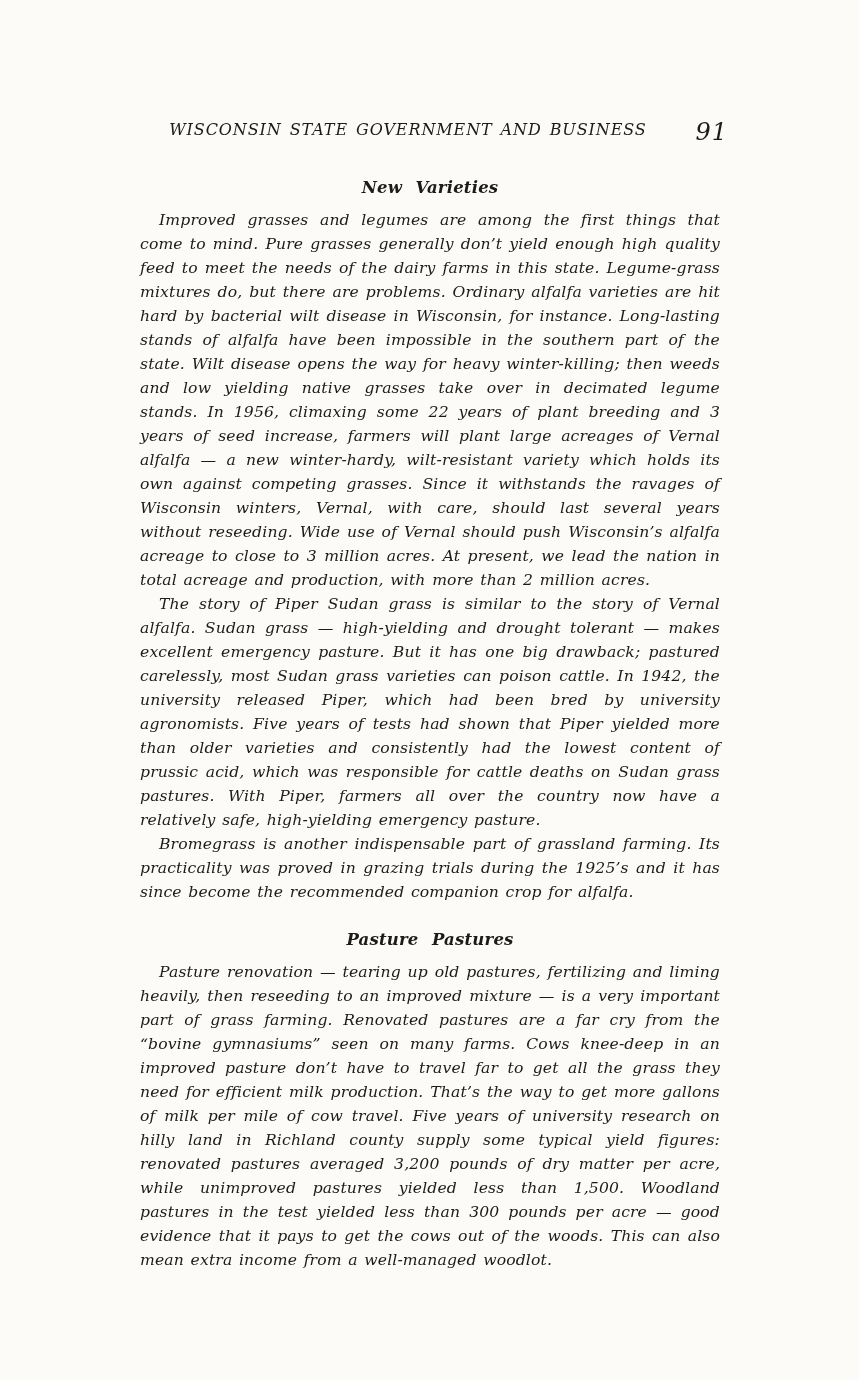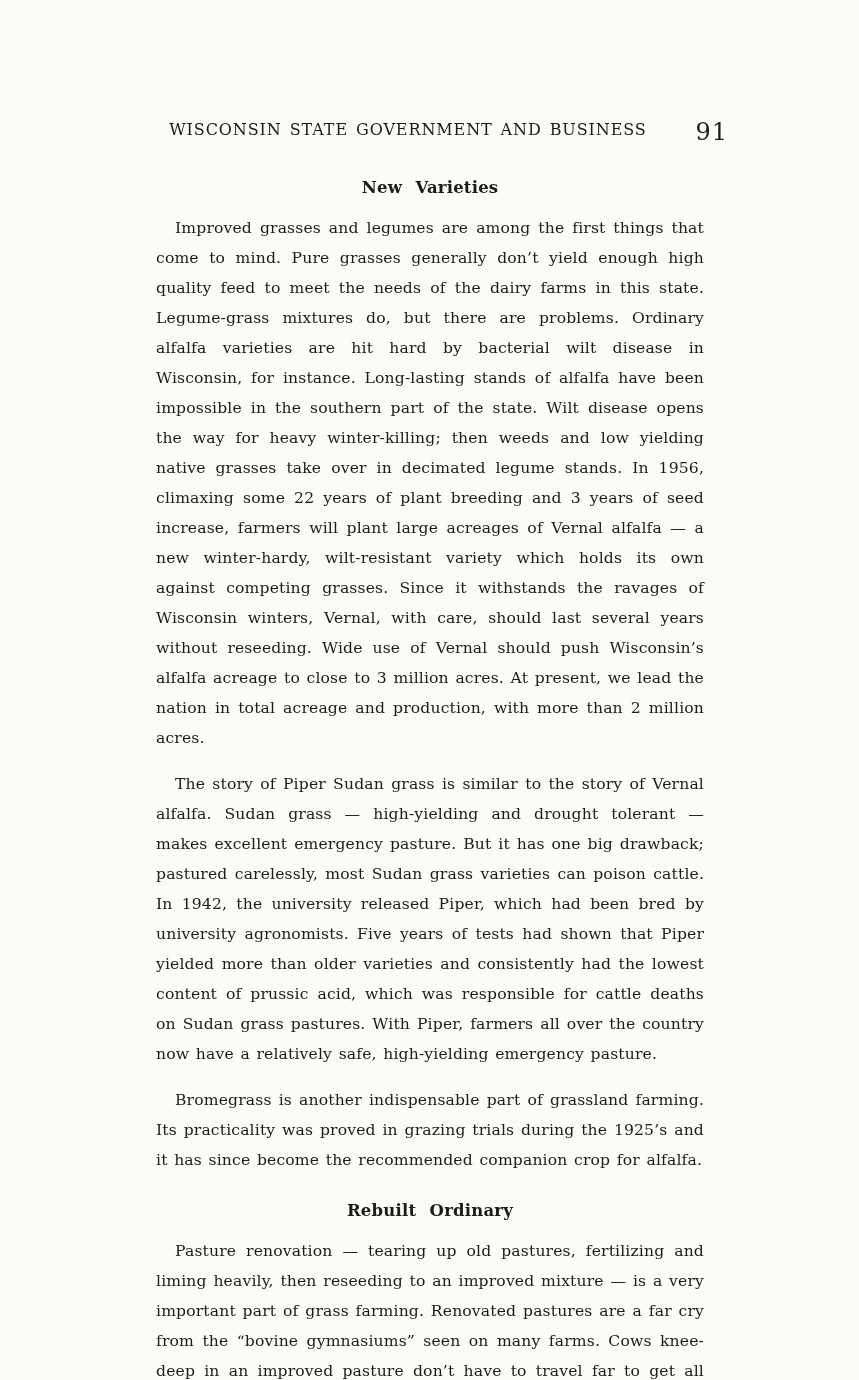--- a/index.html
+++ b/index.html
@@ -12,20 +12,21 @@
     overflow: hidden;
     background: #fcfbf8;
     color: #1b1b1b;
     font-family: "DejaVu Serif", "Liberation Serif", serif;
   }
   .page {
     box-sizing: border-box;
     width: 859px;
     height: 1016px;
     padding: 120px 139px 0 140px;
+    font-style: italic;
   }
   .page-header {
     position: relative;
     text-align: center;
     height: 22px;
     margin-bottom: 0;
   }
   .running-title {
     display: inline-block;
     font-size: 16px;
@@ -46,23 +47,23 @@
     text-align: center;
     font-size: 16.5px;
     font-weight: bold;
     word-spacing: 0.45em;
     letter-spacing: 0.2px;
   }
   .section-heading.second {
     margin-top: 26px;
   }
   .body-text {
-    margin: 16px;
+    margin: 0;
     font-size: 15.6px;
-    line-height: 30px;
+    line-height: 24px;
     text-align: justify;
     text-indent: 19px;
     letter-spacing: 0.15px;
     word-spacing: 1.5px;
   }
 </style>
 </head>
 <body>
 
 <div class="page">
@@ -73,17 +74,17 @@
   </header>
 
   <section>
     <h2 class="section-heading">New Varieties</h2>
     <p class="body-text">Improved grasses and legumes are among the first things that come to mind. Pure grasses generally don’t yield enough high quality feed to meet the needs of the dairy farms in this state. Legume-grass mixtures do, but there are problems. Ordinary alfalfa varieties are hit hard by bacterial wilt disease in Wisconsin, for instance. Long-lasting stands of alfalfa have been impossible in the southern part of the state. Wilt disease opens the way for heavy winter-killing; then weeds and low yielding native grasses take over in decimated legume stands. In 1956, climaxing some 22 years of plant breeding and 3 years of seed increase, farmers will plant large acreages of Vernal alfalfa — a new winter-hardy, wilt-resistant variety which holds its own against competing grasses. Since it withstands the ravages of Wisconsin winters, Vernal, with care, should last several years without reseeding. Wide use of Vernal should push Wisconsin’s alfalfa acreage to close to 3 million acres. At present, we lead the nation in total acreage and production, with more than 2 million acres.</p>
     <p class="body-text">The story of Piper Sudan grass is similar to the story of Vernal alfalfa. Sudan grass — high-yielding and drought tolerant — makes excellent emergency pasture. But it has one big drawback; pastured carelessly, most Sudan grass varieties can poison cattle. In 1942, the university released Piper, which had been bred by university agronomists. Five years of tests had shown that Piper yielded more than older varieties and consistently had the lowest content of prussic acid, which was responsible for cattle deaths on Sudan grass pastures. With Piper, farmers all over the country now have a relatively safe, high-yielding emergency pasture.</p>
     <p class="body-text">Bromegrass is another indispensable part of grassland farming. Its practicality was proved in grazing trials during the 1925’s and it has since become the recommended companion crop for alfalfa.</p>
   </section>
 
   <section>
-    <h2 class="section-heading second">Rebuilt Ordinary</h2>
+    <h2 class="section-heading second">Pasture Pastures</h2>
     <p class="body-text">Pasture renovation — tearing up old pastures, fertilizing and liming heavily, then reseeding to an improved mixture — is a very important part of grass farming. Renovated pastures are a far cry from the “bovine gymnasiums” seen on many farms. Cows knee-deep in an improved pasture don’t have to travel far to get all the grass they need for efficient milk production. That’s the way to get more gallons of milk per mile of cow travel. Five years of university research on hilly land in Richland county supply some typical yield figures: renovated pastures averaged 3,200 pounds of dry matter per acre, while unimproved pastures yielded less than 1,500. Woodland pastures in the test yielded less than 300 pounds per acre — good evidence that it pays to get the cows out of the woods. This can also mean extra income from a well-managed woodlot.</p>
   </section>
 
 </div>
 
 </body></html>

